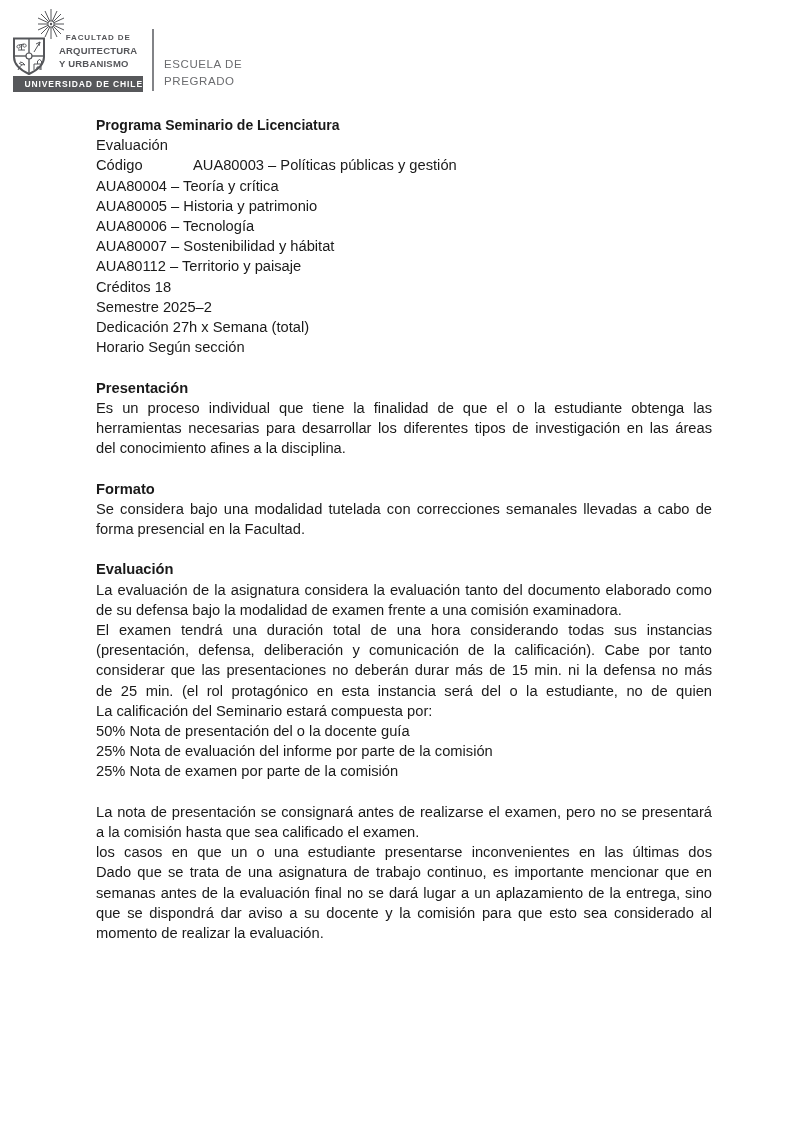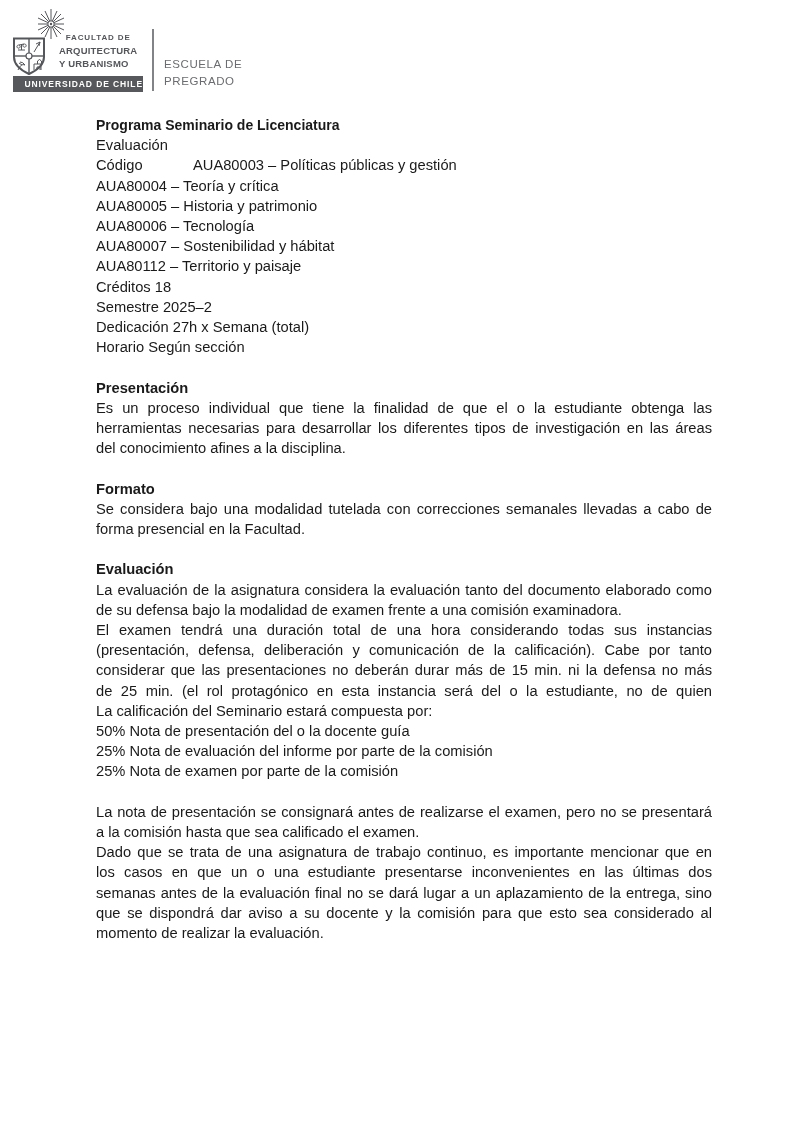--- a/index.html
+++ b/index.html
@@ -165,22 +165,22 @@
           </div>
         </section>
       </div>
 
     <div id="closing" class="closing">
         <div class="paragraph">
           <div class="jline">La nota de presentación se consignará antes de realizarse el examen, pero no se presentará</div>
           <div class="line">a la  comisión hasta que sea calificado el examen.</div>
         </div>
         <div class="paragraph">
+          <div class="jline">los casos   en que un o una estudiante presentarse inconvenientes en las últimas dos</div>
           <div class="jline">Dado que se trata de una asignatura de trabajo continuo, es importante mencionar que en</div>
-          <div class="jline">los casos   en que un o una estudiante presentarse inconvenientes en las últimas dos</div>
           <div class="jline">semanas antes de la  evaluación final no se dará lugar a un aplazamiento de la entrega, sino</div>
           <div class="jline">que se dispondrá dar aviso a   su docente y la comisión para que esto sea considerado al</div>
           <div class="line">momento de realizar la evaluación.</div>
         </div>
       </div>
   </main>
 
 </div>
 
 </body></html>

